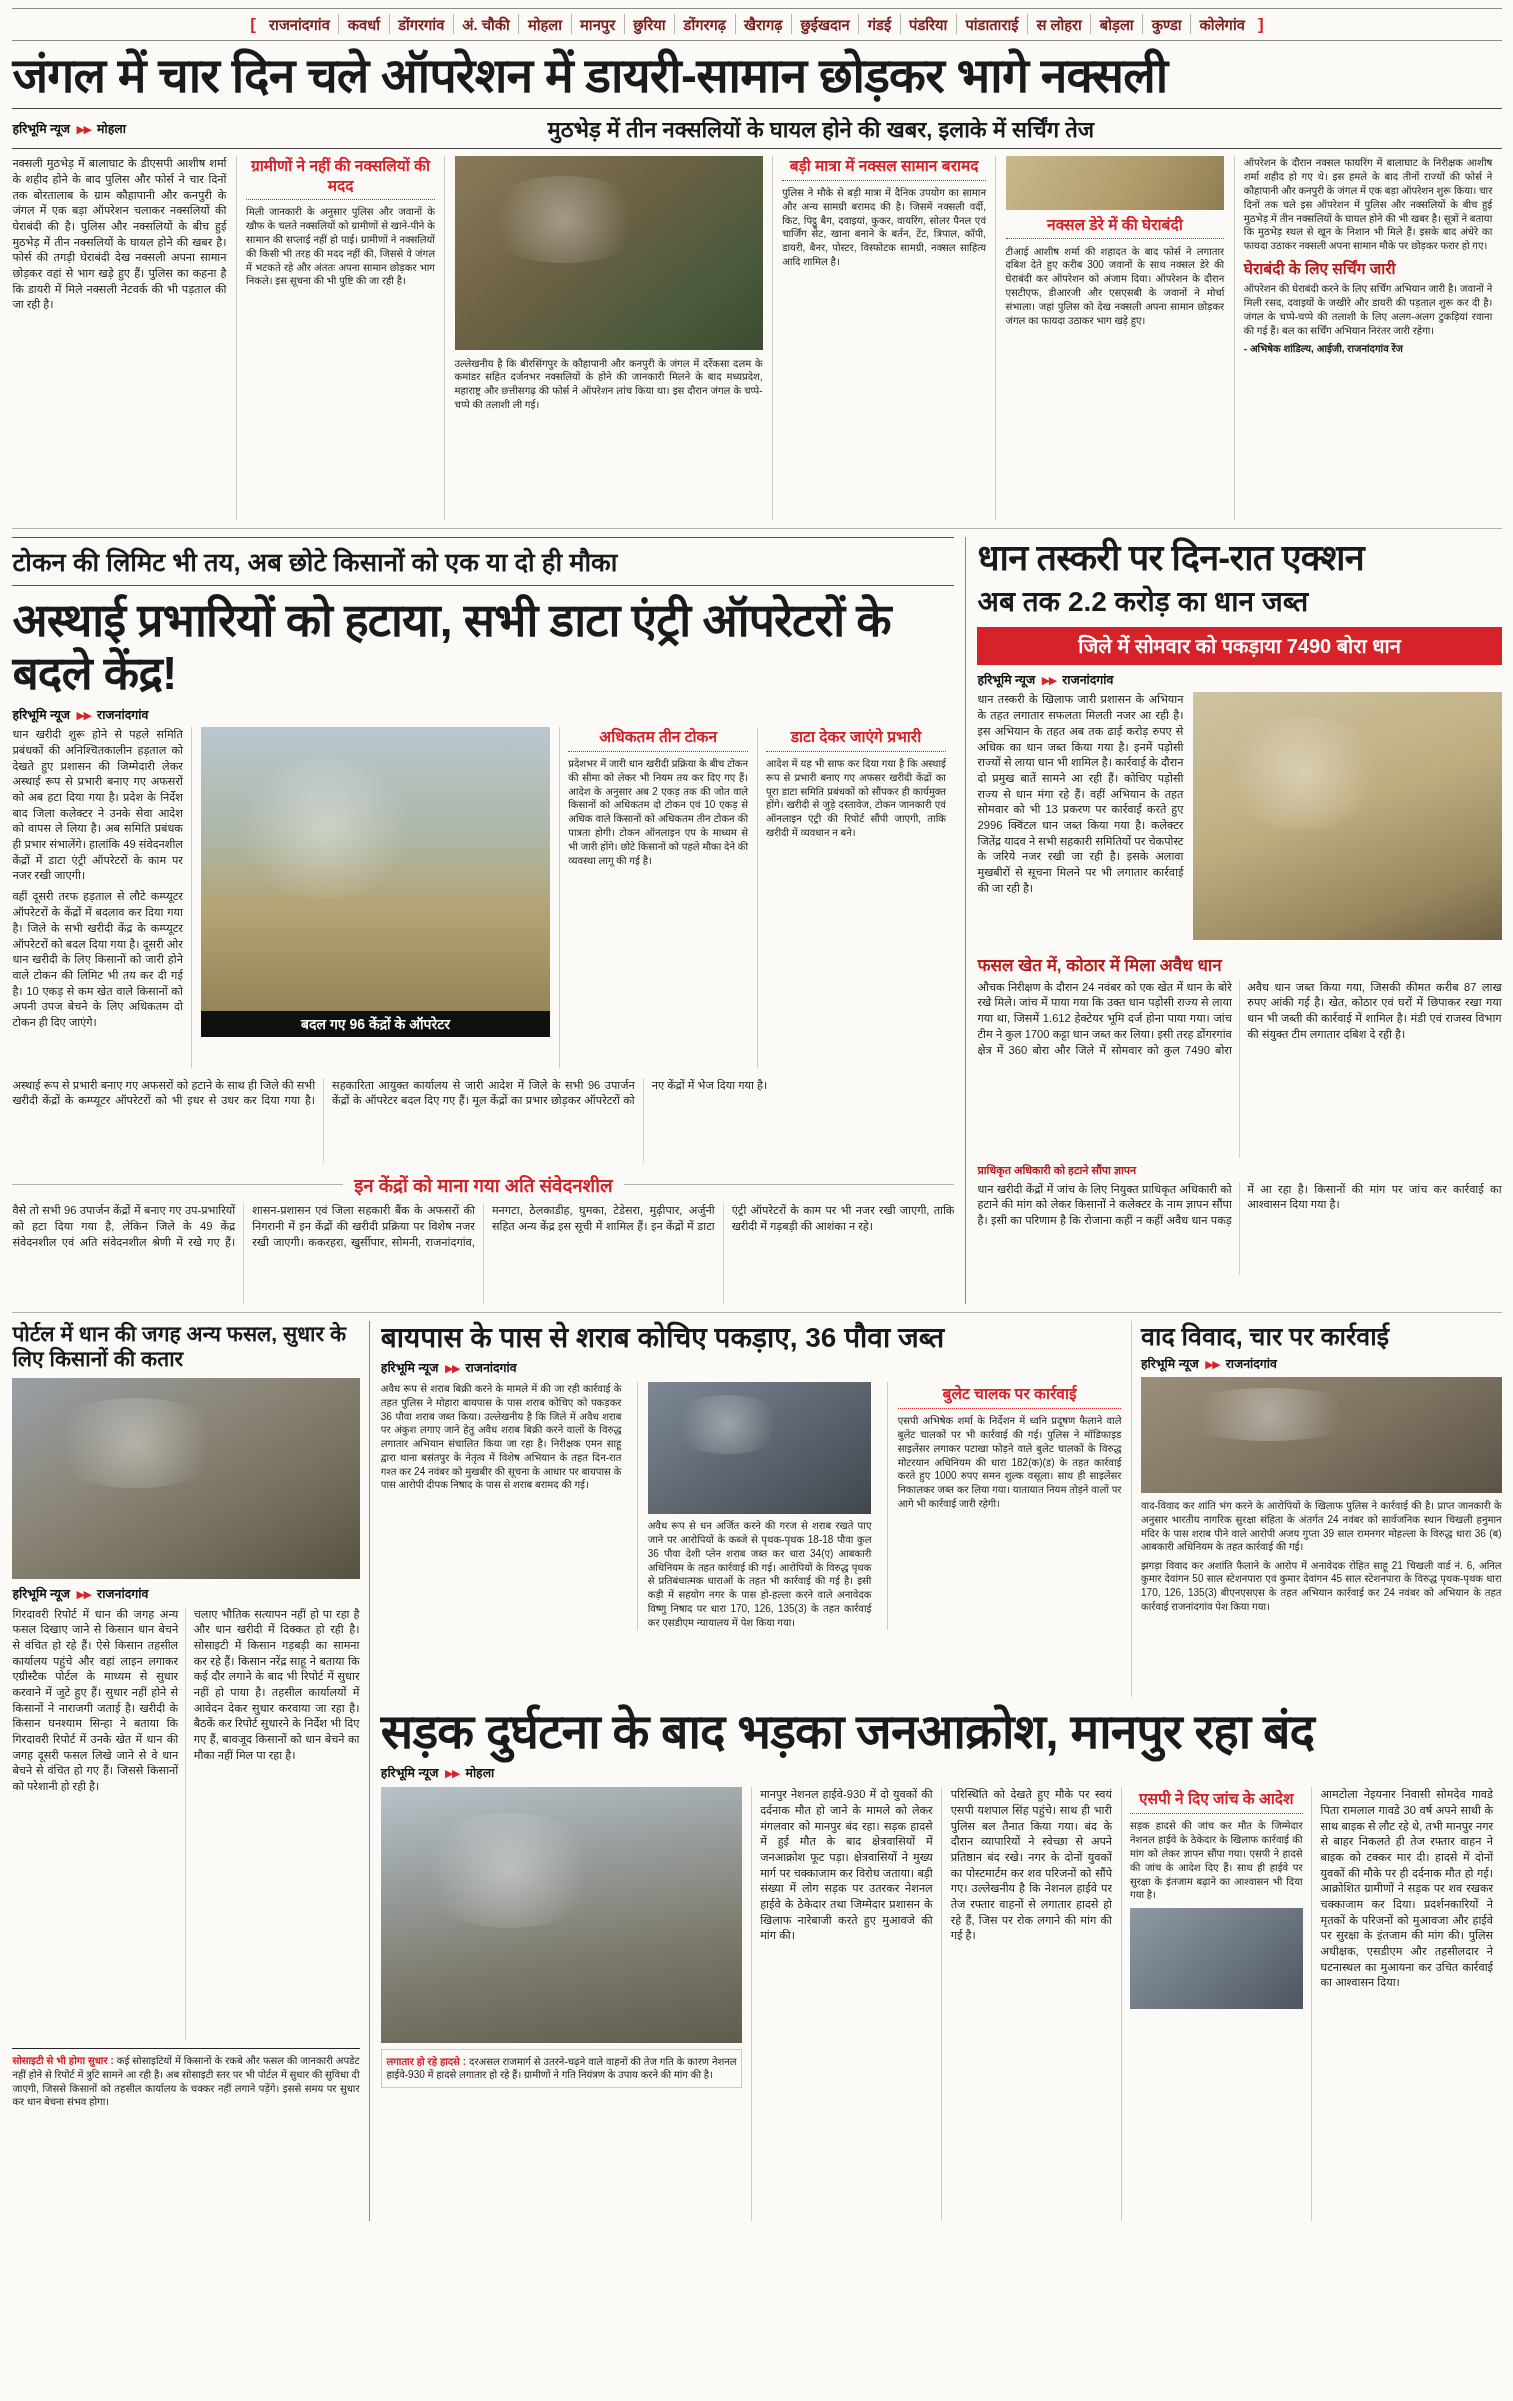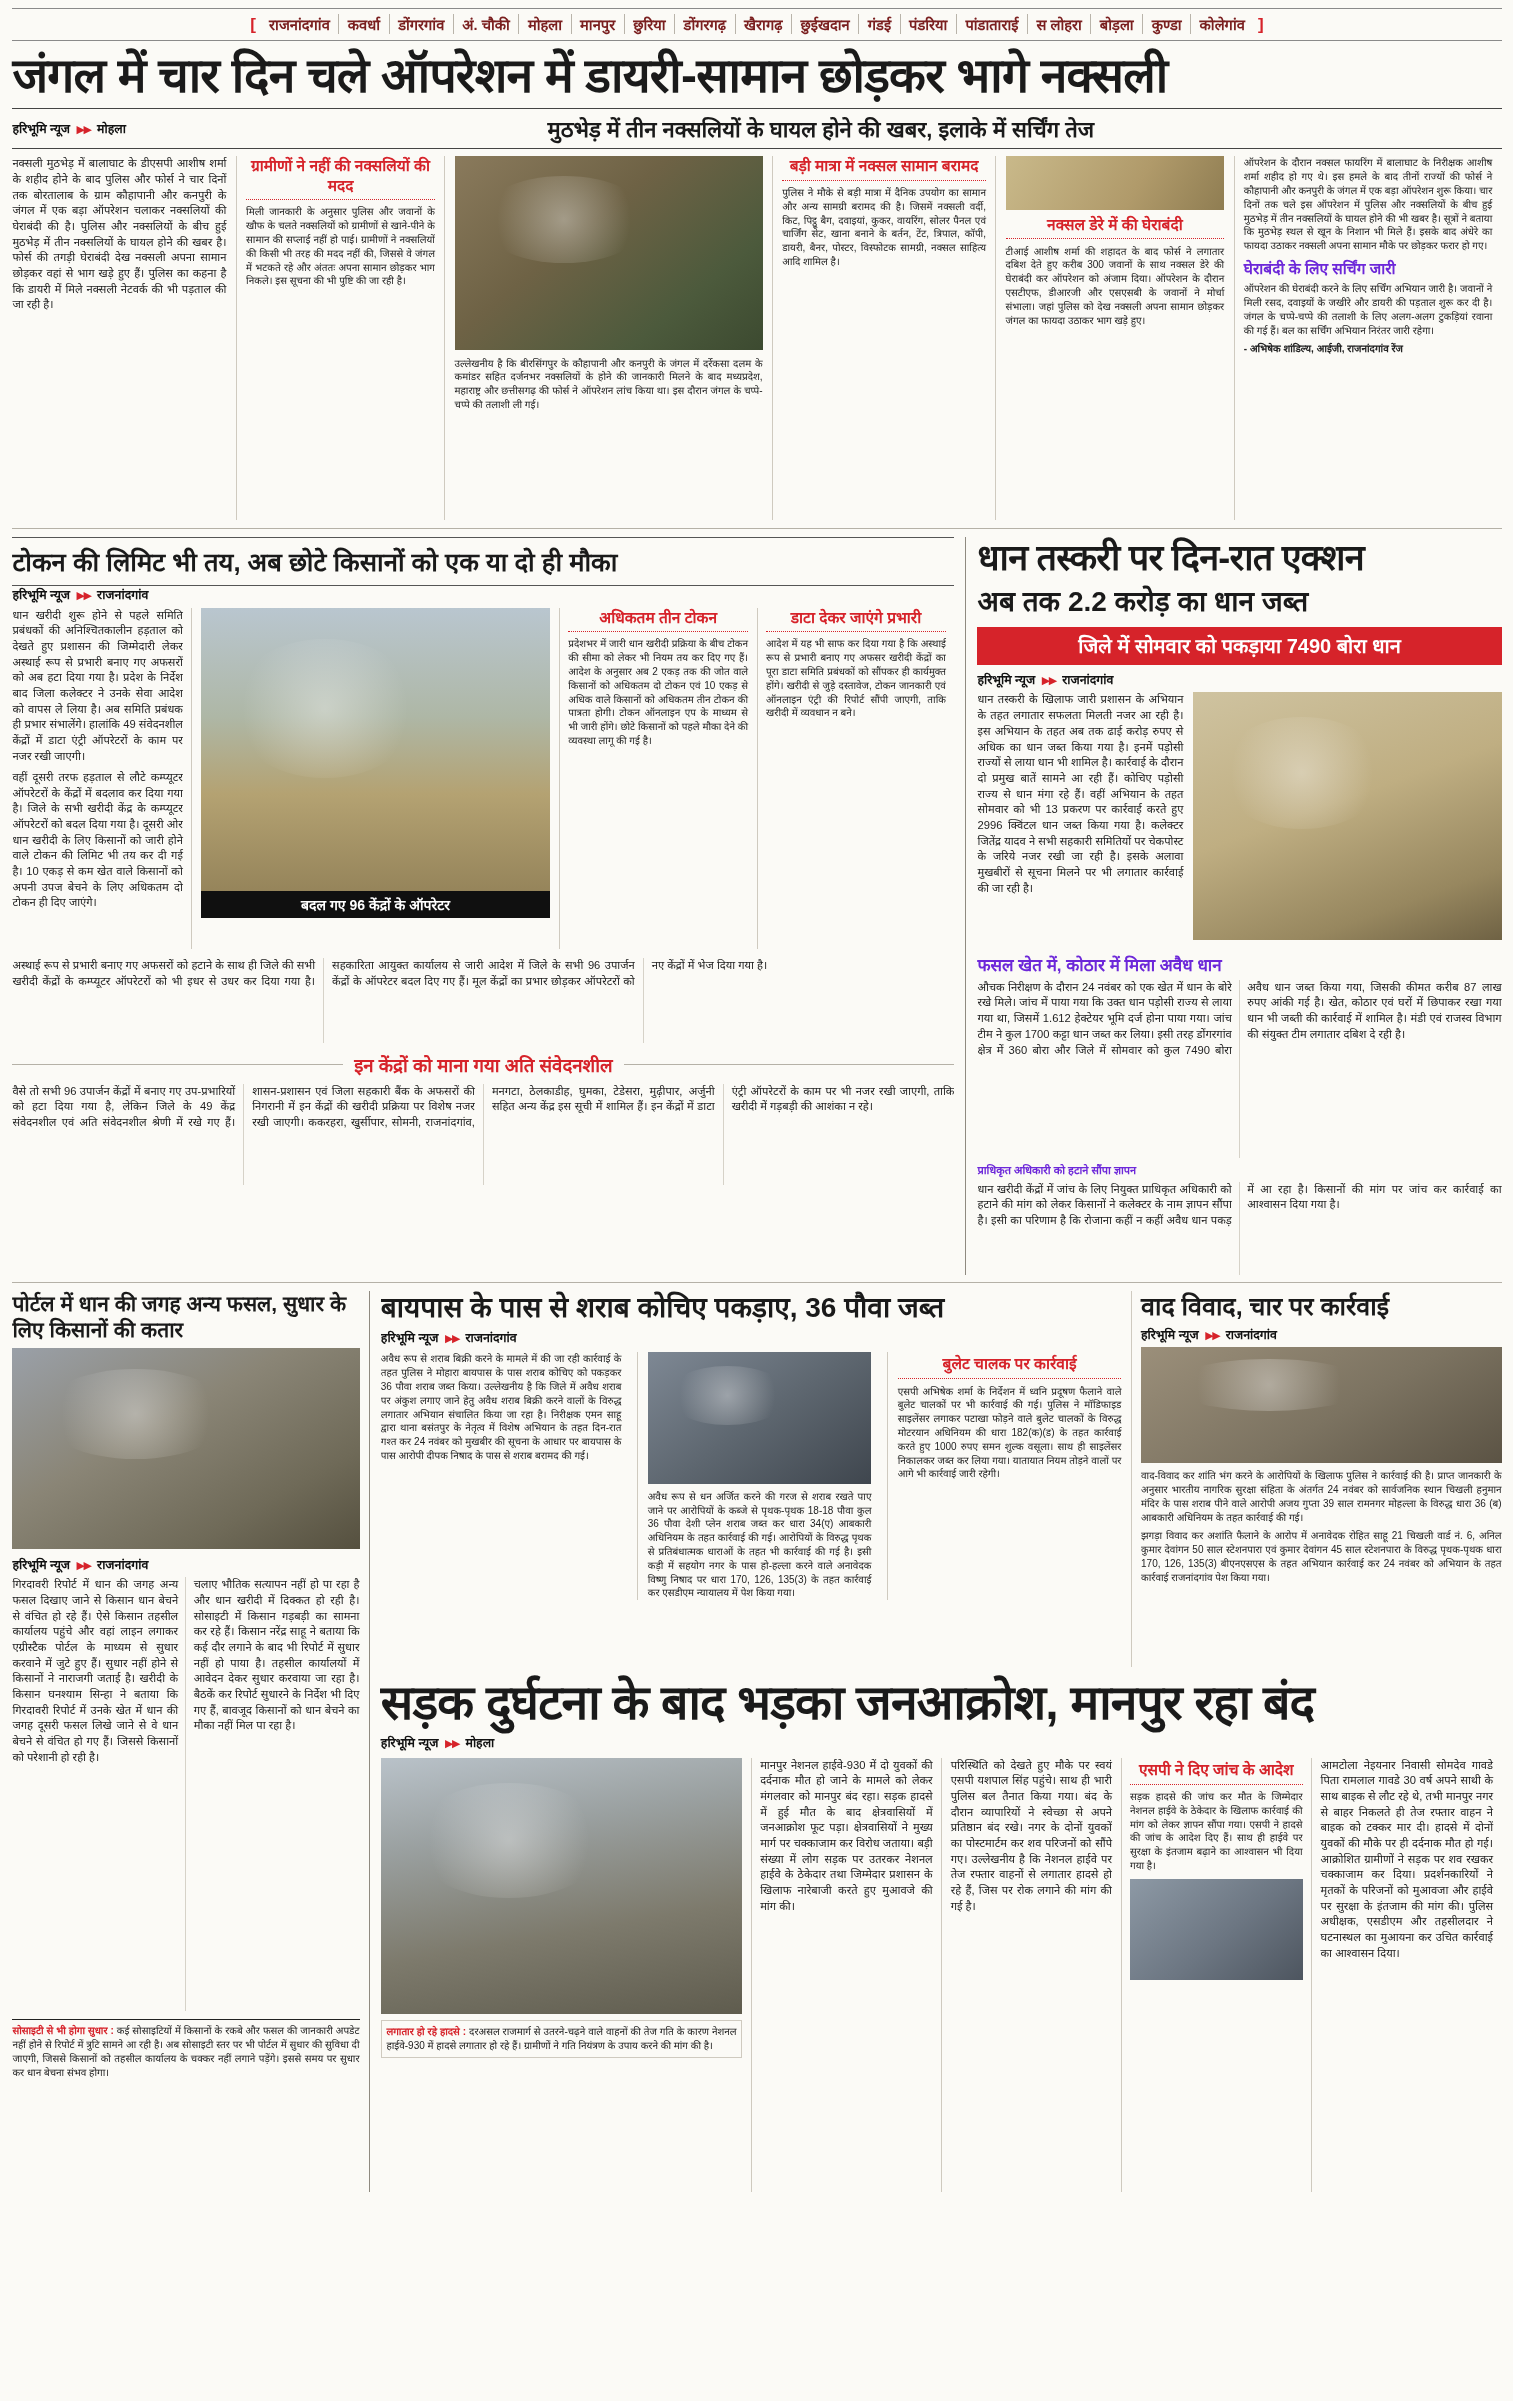--- a/index.html
+++ b/index.html
@@ -20,21 +20,21 @@
   .nav-item + .nav-item{ border-left:0.8px solid #b9b4aa; }
 
   
   .rule{ border-top:0.8px solid #b5b1a7;margin:7.7px 0; }
   .byline{ font-weight:700;font-size:12.4px;color:#111;white-space:nowrap; }
   .byline .chev{ color:#d6232a;letter-spacing:-1.5px;padding:0 3.1px;font-size:11px; }
   .bt{ font-size:11.2px;line-height:1.4;text-align:justify;color:#222; }
   .bt-sm{ font-size:10px;line-height:1.38;text-align:justify;color:#222; }
   .red-title{ color:#d6232a;font-weight:800;font-size:15.5px;text-align:center;line-height:1.25;
               border-bottom:1.5px dotted #d6232a;padding-bottom:3.9px;margin-bottom:5.4px; }
-  .black-sub{ font-weight:800;font-size:15.5px;color:#6d28d9;margin:6.2px 0 3.9px;line-height:1.25; }
+  .black-sub{ font-weight:800;font-size:15.5px;color:#b91c1c;margin:6.2px 0 3.9px;line-height:1.25; }
   .photo{ position:relative;width:100%;background:linear-gradient(135deg,#a89a7e,#7d8a6a 45%,#5d6b4e);overflow:hidden; }
   .photo .glare{ position:absolute;width:55%;height:45%;left:8%;top:10%;border-radius:50%;
                  background:radial-gradient(circle,rgba(255,255,255,.35),rgba(255,255,255,0) 70%); }
   .capbar{ position:absolute;left:0;right:0;bottom:0;background:#101010;color:#fff;
            font-weight:700;font-size:14px;text-align:center;padding:3.9px 3.1px; }
   .clip{ overflow:hidden; }
   .colrule{ border-left:0.8px solid #cfcabf;padding-left:9.3px; }
 
   
   .s1-headline{ font-weight:800;font-size:48px;line-height:1.12;letter-spacing:-0.8px;margin:7.7px 0 4.6px; }
@@ -147,20 +147,21 @@
       </div>
     </div>
   </section>
 
   <div class="rule"></div>
 
   <section class="middle">
 
     <div class="mid-left">
       <div class="kicker2">टोकन की लिमिट भी तय, अब छोटे किसानों को एक या दो ही मौका</div>
+      <h2 class="s2-headline">अस्थाई प्रभारियों को हटाया, सभी डाटा एंट्री ऑपरेटरों के बदले केंद्र!</h2>
       <div class="byline">
         <span>हरिभूमि न्यूज</span>
         <span class="chev">▶▶</span>
         <span>राजनांदगांव</span>
       </div>
       <div class="s2-row clip">
         <div style="width:19%">
           <p class="bt">धान खरीदी शुरू होने से पहले समिति प्रबंधकों की अनिश्चितकालीन हड़ताल को देखते हुए प्रशासन की जिम्मेदारी लेकर अस्थाई रूप से प्रभारी बनाए गए अफसरों को अब हटा दिया गया है। प्रदेश के निर्देश बाद जिला कलेक्टर ने उनके सेवा आदेश को वापस ले लिया है। अब समिति प्रबंधक ही प्रभार संभालेंगे। हालांकि 49 संवेदनशील केंद्रों में डाटा एंट्री ऑपरेटरों के काम पर नजर रखी जाएगी।</p>
           <p class="bt" style="margin-top:5.4px">वहीं दूसरी तरफ हड़ताल से लौटे कम्प्यूटर ऑपरेटरों के केंद्रों में बदलाव कर दिया गया है। जिले के सभी खरीदी केंद्र के कम्प्यूटर ऑपरेटरों को बदल दिया गया है। दूसरी ओर धान खरीदी के लिए किसानों को जारी होने वाले टोकन की लिमिट भी तय कर दी गई है। 10 एकड़ से कम खेत वाले किसानों को अपनी उपज बेचने के लिए अधिकतम दो टोकन ही दिए जाएंगे।</p>
         </div>

